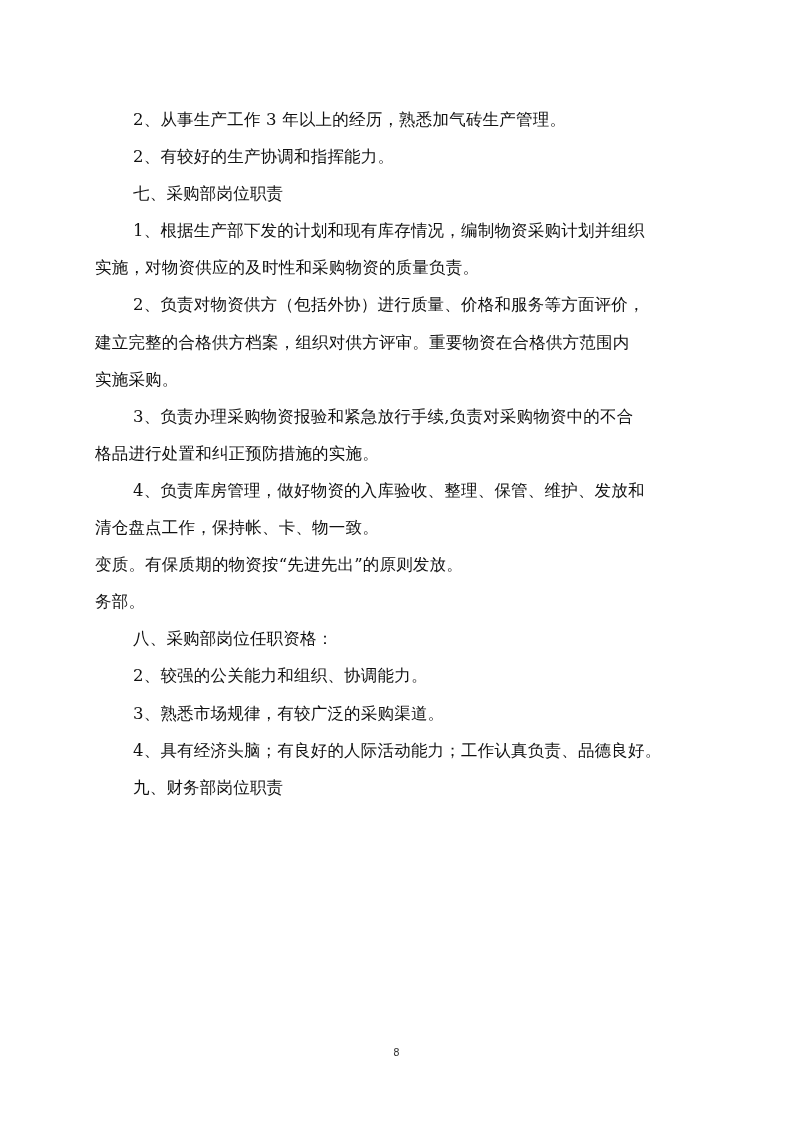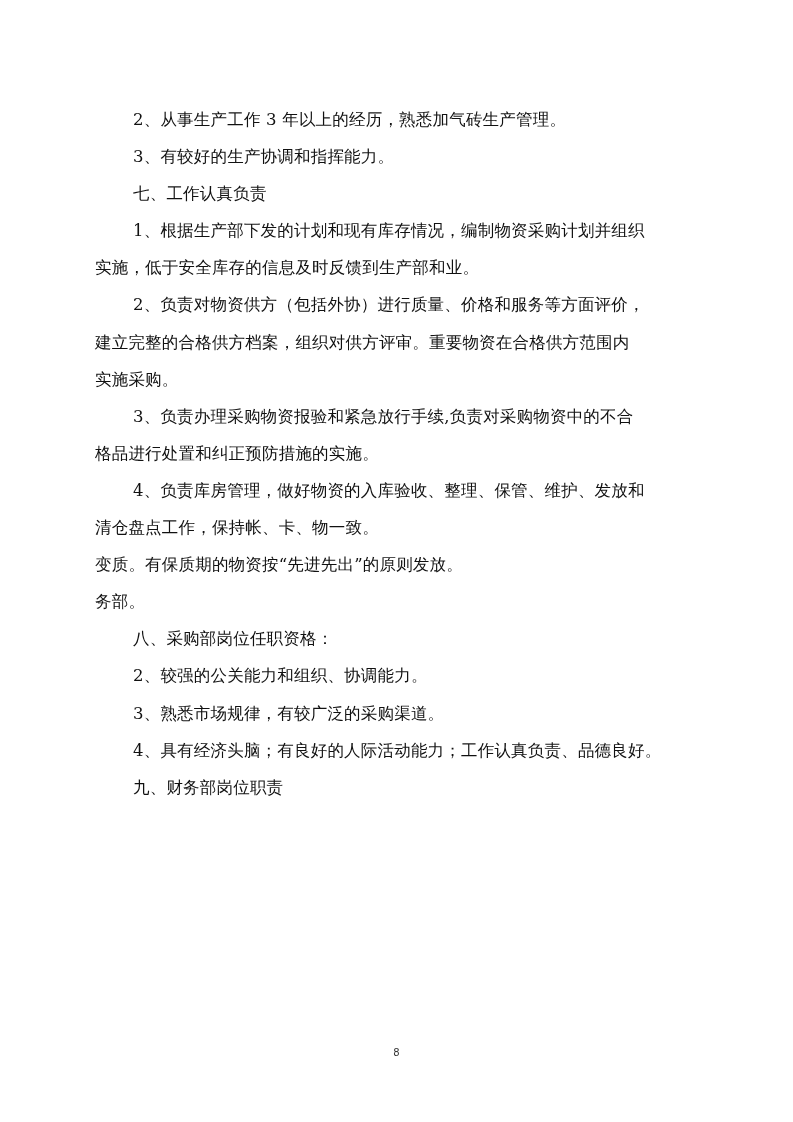--- a/index.html
+++ b/index.html
@@ -12,24 +12,24 @@
   .indent { padding-left: 38px; }
   .page-number { position: absolute; left: 0; width: 793px; top: 1047px; text-align: center;
                  font-family: "DejaVu Sans", sans-serif; font-size: 10px; color: #333; }
 </style>
 </head>
 <body>
 
 <div class="page">
   <div class="content">
     <div class="line indent">2、从事生产工作 3 年以上的经历，熟悉加气砖生产管理。</div>
-    <div class="line indent">3、有较好的生产协调和指挥能力。</div>
-    <div class="line indent">七、工作认真负责</div>
+    <div class="line indent">2、有较好的生产协调和指挥能力。</div>
+    <div class="line indent">七、采购部岗位职责</div>
     <div class="line indent">1、根据生产部下发的计划和现有库存情况，编制物资采购计划并组织</div>
-    <div class="line">实施，低于安全库存的信息及时反馈到生产部和业。</div>
+    <div class="line">实施，对物资供应的及时性和采购物资的质量负责。</div>
     <div class="line indent">2、负责对物资供方（包括外协）进行质量、价格和服务等方面评价，</div>
     <div class="line">建立完整的合格供方档案，组织对供方评审。重要物资在合格供方范围内</div>
     <div class="line">实施采购。</div>
     <div class="line indent">3、负责办理采购物资报验和紧急放行手续,负责对采购物资中的不合</div>
     <div class="line">格品进行处置和纠正预防措施的实施。</div>
     <div class="line indent">4、负责库房管理，做好物资的入库验收、整理、保管、维护、发放和</div>
     <div class="line">清仓盘点工作，保持帐、卡、物一致。</div>
     <div class="line">变质。有保质期的物资按“先进先出”的原则发放。</div>
     <div class="line">务部。</div>
     <div class="line indent">八、采购部岗位任职资格：</div>

